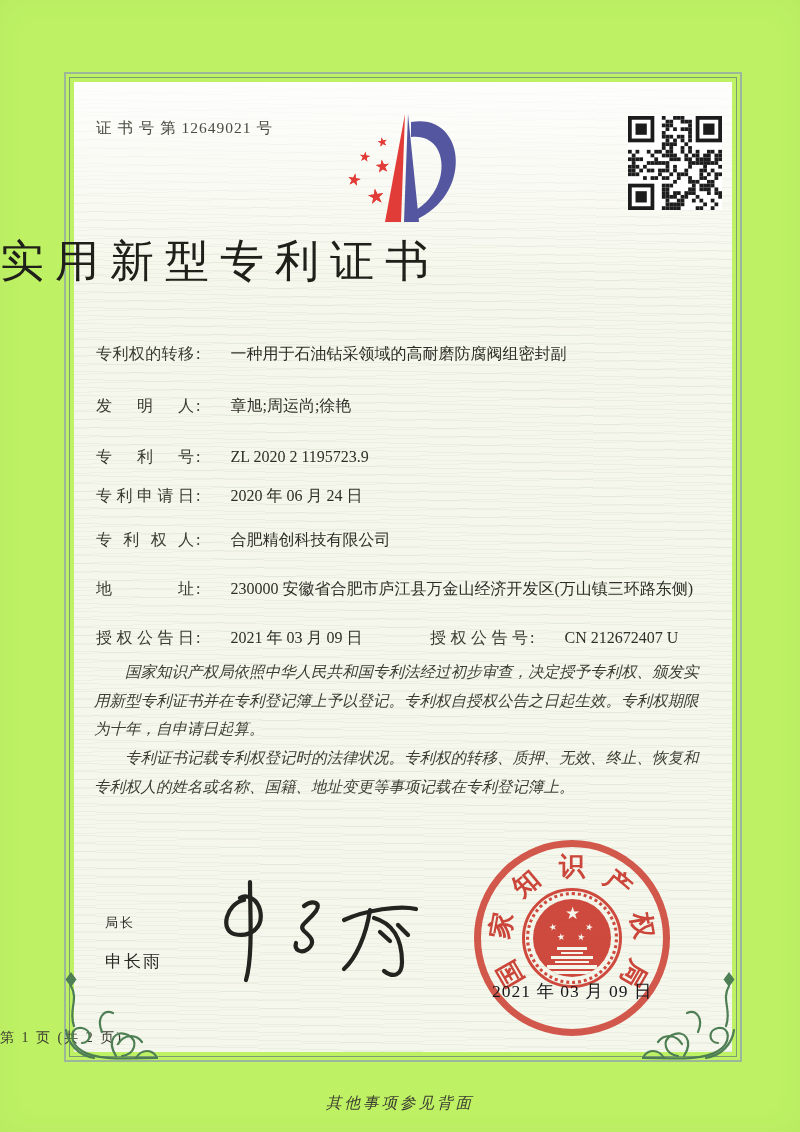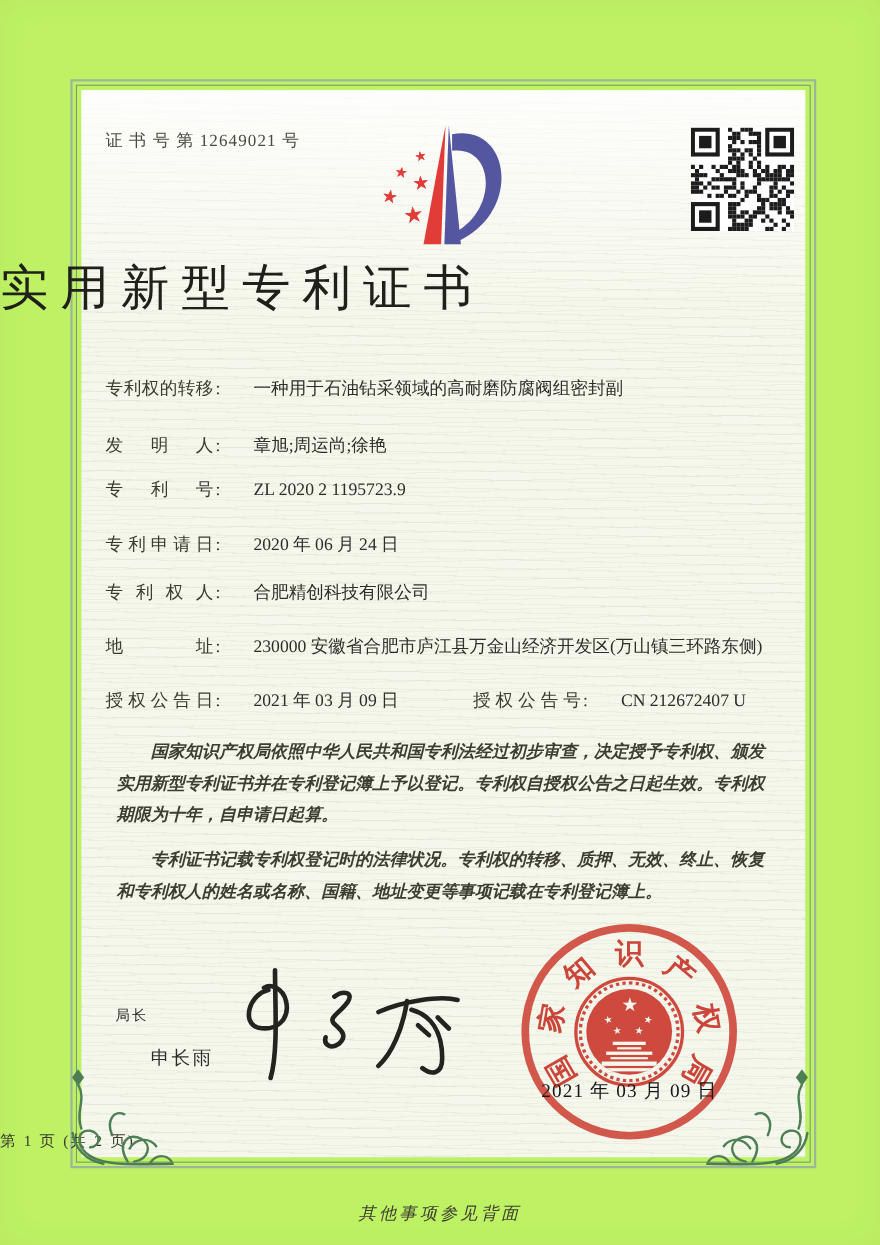--- a/index.html
+++ b/index.html
@@ -31,26 +31,26 @@
   .frow{position:absolute; left:96px; font-size:16px; color:#33332b; line-height:24px;}
   .flabel{display:inline-block; width:98px; text-align:justify; text-align-last:justify;
           -moz-text-align-last:justify; vertical-align:top; color:#3a3a30;}
   .fcolon{display:inline-block; vertical-align:top; margin-left:2px;}
   .fvalue{display:inline-block; vertical-align:top; margin-left:26px; color:#2e2e26;}
   .fvalue.wrap{width:478px;}
   .grant2{position:absolute; left:334px; top:0;}
   
   .paras{position:absolute; left:94px; top:658px; width:616px; font-size:15.5px;
          line-height:1.85; color:#3d3d32; font-style:italic;}
-  .paras p{margin:12px; text-indent:2em;font-weight:bold;}
+  .paras p{margin:0; text-indent:2em;}
   
   .director-title{position:absolute; left:105px; top:914px; font-size:13px; color:#2c2c26;
         font-family:"Liberation Sans","DejaVu Sans",sans-serif; letter-spacing:2px;}
   .director-name{position:absolute; left:105px; top:950px; font-size:17px; color:#2c2c26;
-        font-family:"Liberation Sans","DejaVu Sans",sans-serif; letter-spacing:2px;margin-left:32px;}
+        font-family:"Liberation Sans","DejaVu Sans",sans-serif; letter-spacing:2px;}
   .signature{position:absolute; left:204px; top:876px; width:240px; height:118px;}
   
   .seal{position:absolute; left:474px; top:840px; width:196px; height:196px; opacity:0.95;}
   .seal-ring{position:absolute; inset:0; border-radius:50%; border:7px solid rgba(204,62,50,0.9);}
   .seal-char{position:absolute; left:50%; top:50%; width:30px; height:30px; margin:-15px;
      display:flex; align-items:center; justify-content:center; font-size:26px; font-weight:700;
      color:#c93c31; transform:rotate(var(--a)) translateY(-72px);}
   .emblem{position:absolute; left:48px; top:48px; width:100px; height:100px;}
   .emblem-ring{position:absolute; inset:0; border-radius:50%; border:3px solid #cc4136;}
   .emblem-wreath{position:absolute; inset:4px; border-radius:50%; border:3px dotted #cc4136;}
@@ -310,21 +310,21 @@
   <div class="title">实用新型专利证书</div>
 
   <div class="frow" style="top:342px;">
     <span class="flabel">专利权的转移</span><span class="fcolon">:</span>
     <span class="fvalue">一种用于石油钻采领域的高耐磨防腐阀组密封副</span>
   </div>
   <div class="frow" style="top:394px;">
     <span class="flabel">发明人</span><span class="fcolon">:</span>
     <span class="fvalue">章旭;周运尚;徐艳</span>
   </div>
-  <div class="frow" style="top:434px;">
+  <div class="frow" style="top:445px;">
     <span class="flabel">专利号</span><span class="fcolon">:</span>
     <span class="fvalue">ZL 2020 2 1195723.9</span>
   </div>
   <div class="frow" style="top:484px;">
     <span class="flabel">专利申请日</span><span class="fcolon">:</span>
     <span class="fvalue">2020 年 06 月 24 日</span>
   </div>
   <div class="frow" style="top:528px;">
     <span class="flabel">专利权人</span><span class="fcolon">:</span>
     <span class="fvalue">合肥精创科技有限公司</span>

